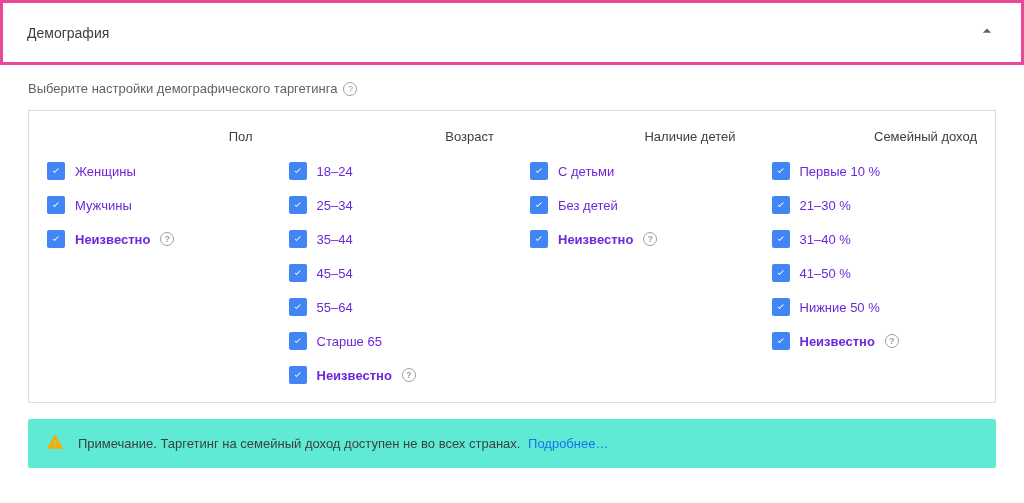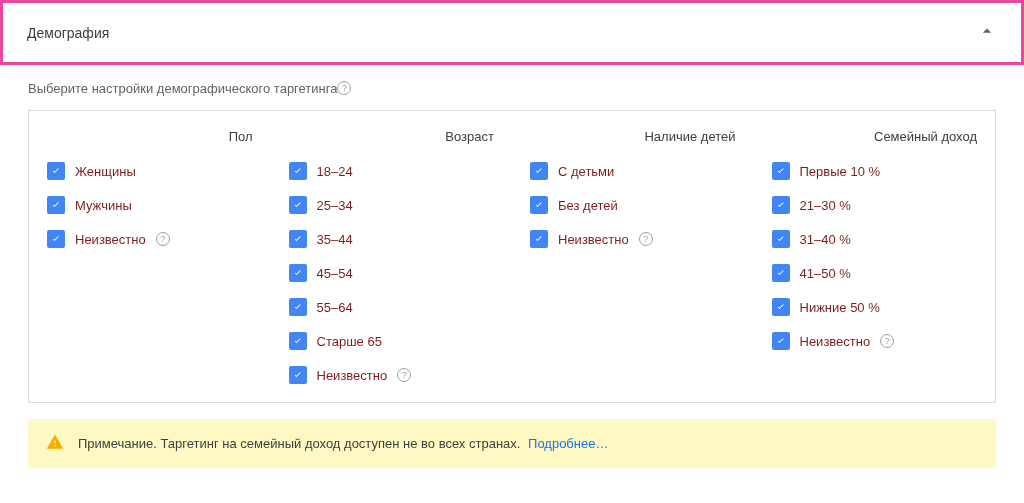--- a/index.html
+++ b/index.html
@@ -26,22 +26,22 @@
     .chevron {
       color: #5f6368;
     }
     .panel-body {
       padding: 16px 28px 20px 28px;
     }
     .instructions {
       color: #5f6368;
       font-size: 13px;
       display: flex;
-      align-items: flex-start;
-      gap: 0;
+      align-items: flex-end;
+      gap: 6px;
       margin-bottom: 14px;
     }
     .help-icon {
       display: inline-flex;
       align-items: center;
       justify-content: center;
       width: 14px;
       height: 14px;
       border: 1px solid #9aa0a6;
       border-radius: 50%;
@@ -64,40 +64,40 @@
       font-weight: 500;
       color: #3c4043;
       margin-bottom: 18px;
     }
     .check-row {
       display: flex;
       align-items: center;
       gap: 10px;
       margin-bottom: 16px;
     }
-    .check-row:last-child { margin-bottom: 0; }
+    .check-row:last-child { margin-bottom: 0; font-weight: bold; }
     .checkbox {
       width: 18px;
       height: 18px;
       border-radius: 2px;
       background: #4285f4;
       display: flex;
       align-items: center;
       justify-content: center;
       flex-shrink: 0;
       cursor: pointer;
     }
     .checkbox svg { display: block; }
     .check-label {
-      color: #7f1d1d;
+      color: #6d28d9;
       font-size: 13px;
     }
     .notice {
       margin-top: 16px;
-      background: #fef9c3;
+      background: #5eead4;
       border-radius: 2px;
       padding: 14px 18px;
       display: flex;
       align-items: center;
       gap: 14px;
       font-size: 13px;
       color: #3c4043;
     }
     .warn-icon { flex-shrink: 0; }
     .notice-link {

